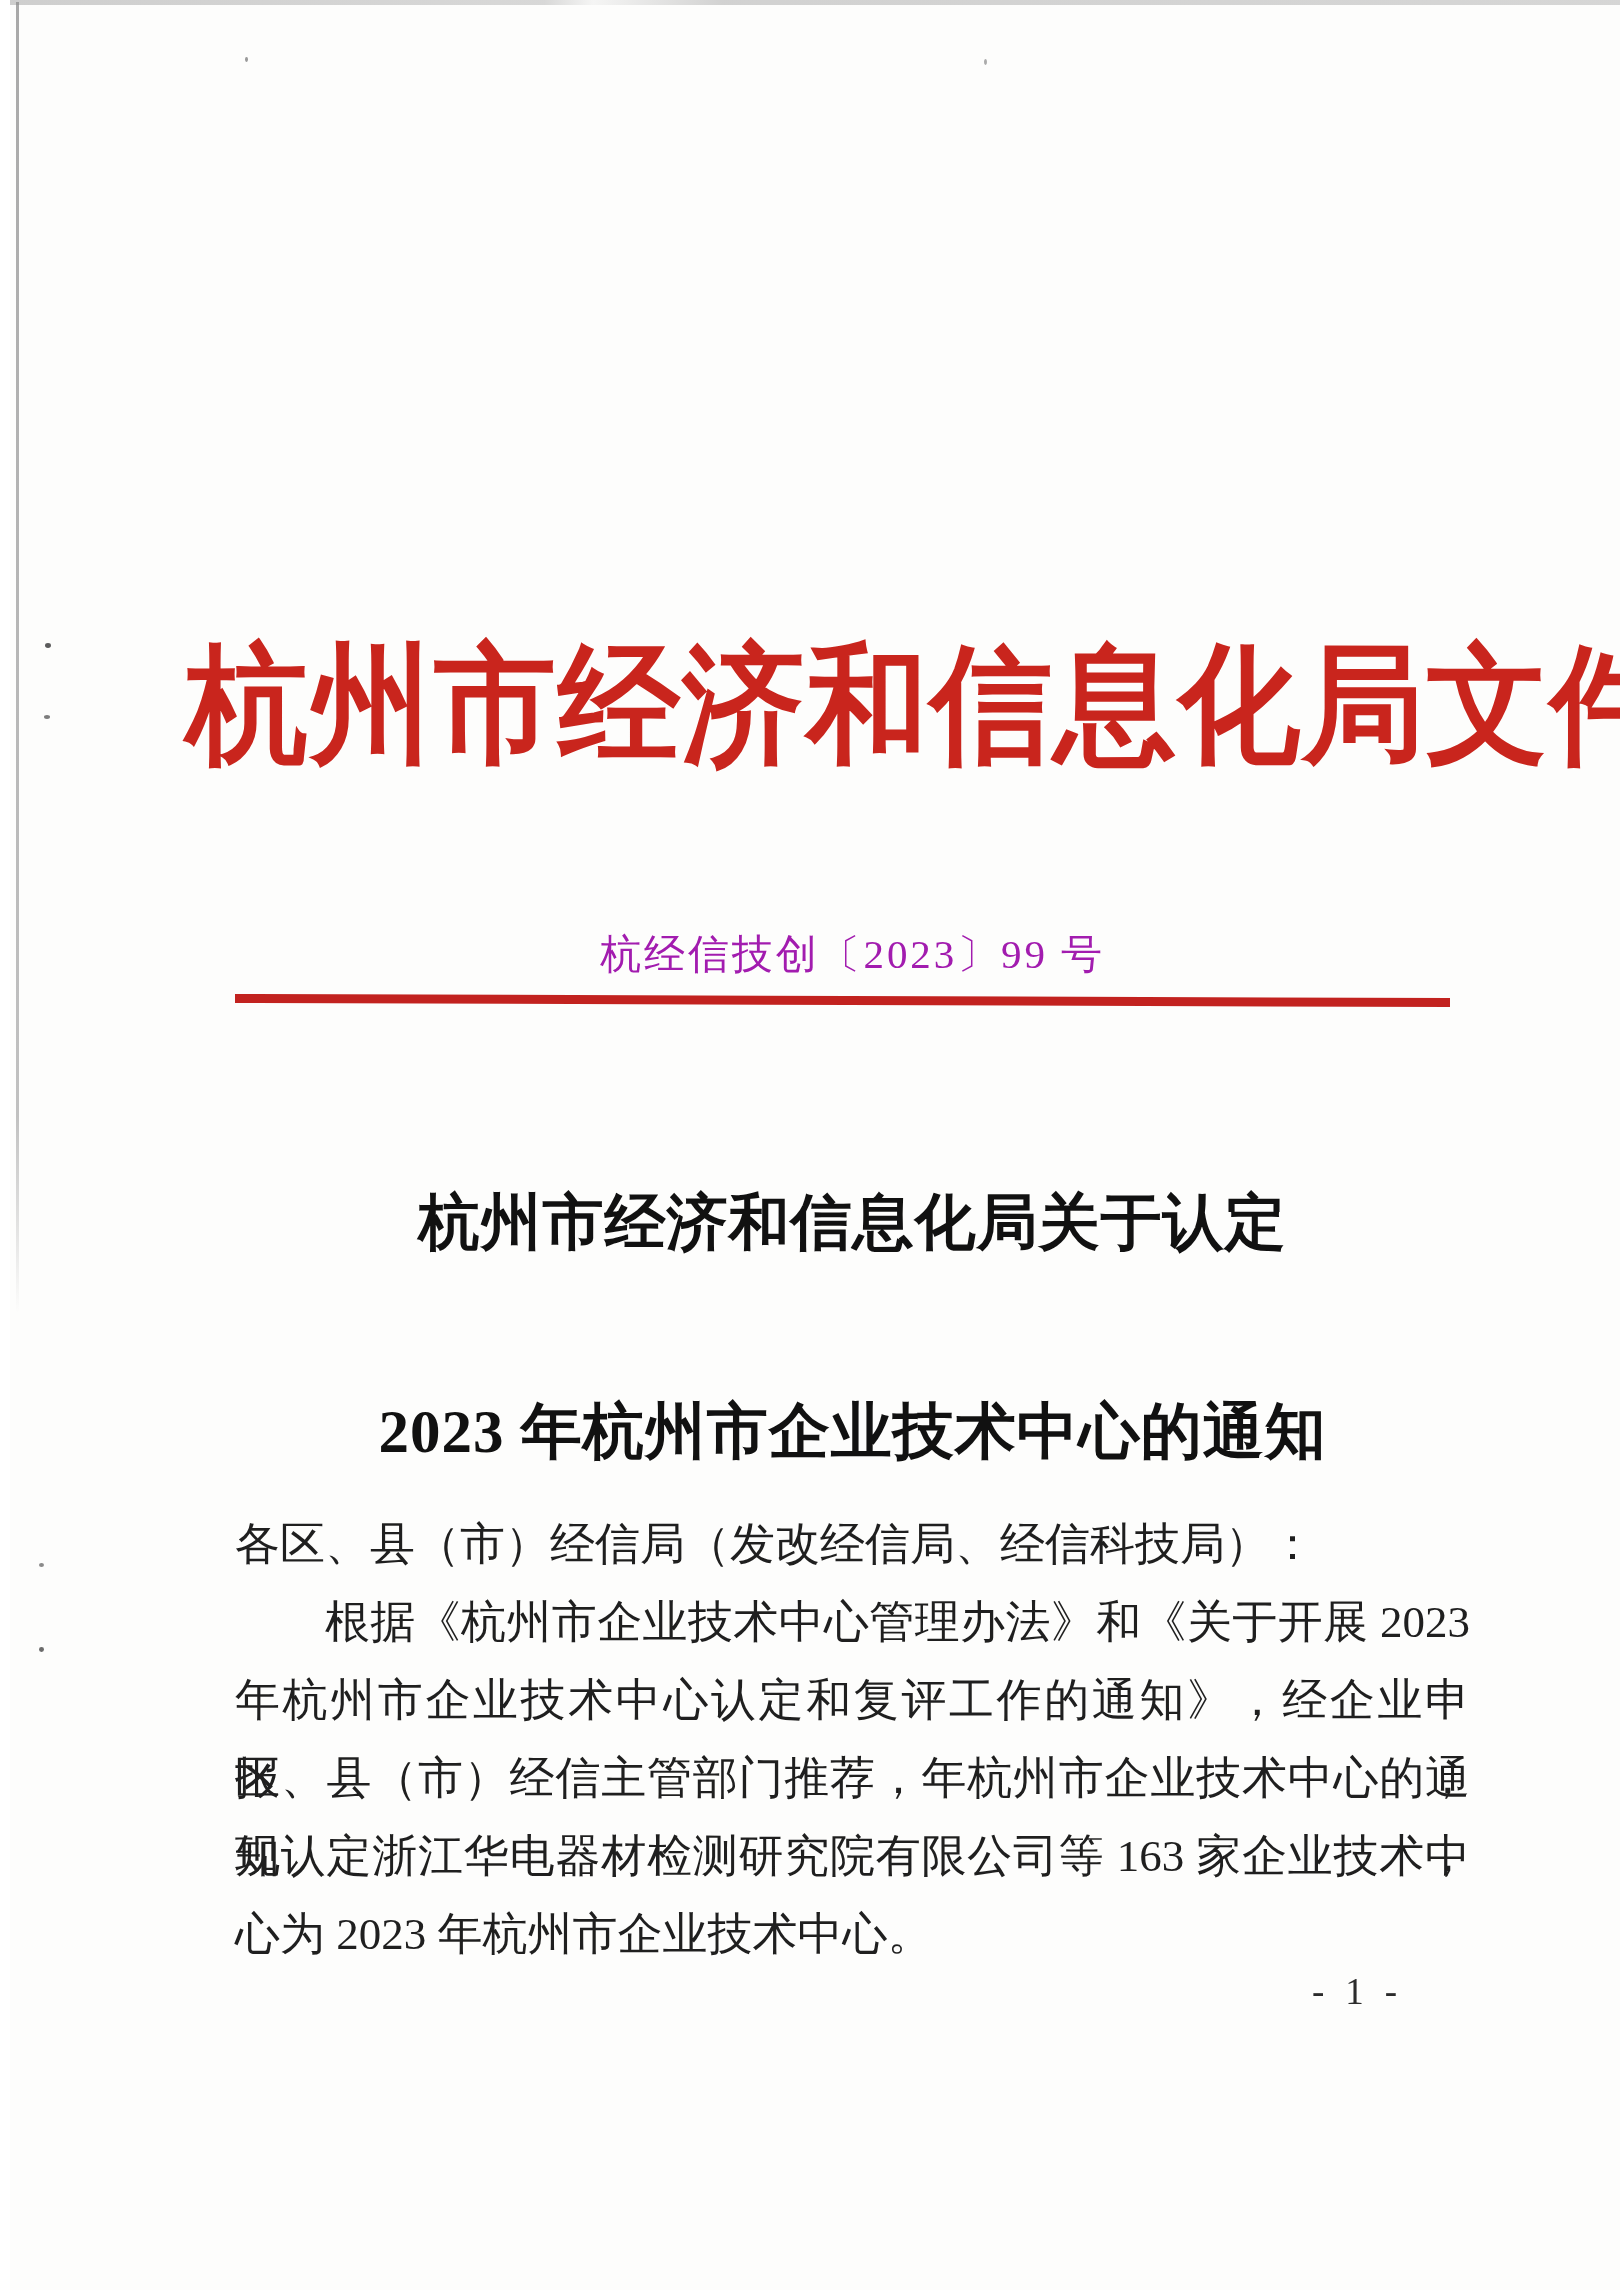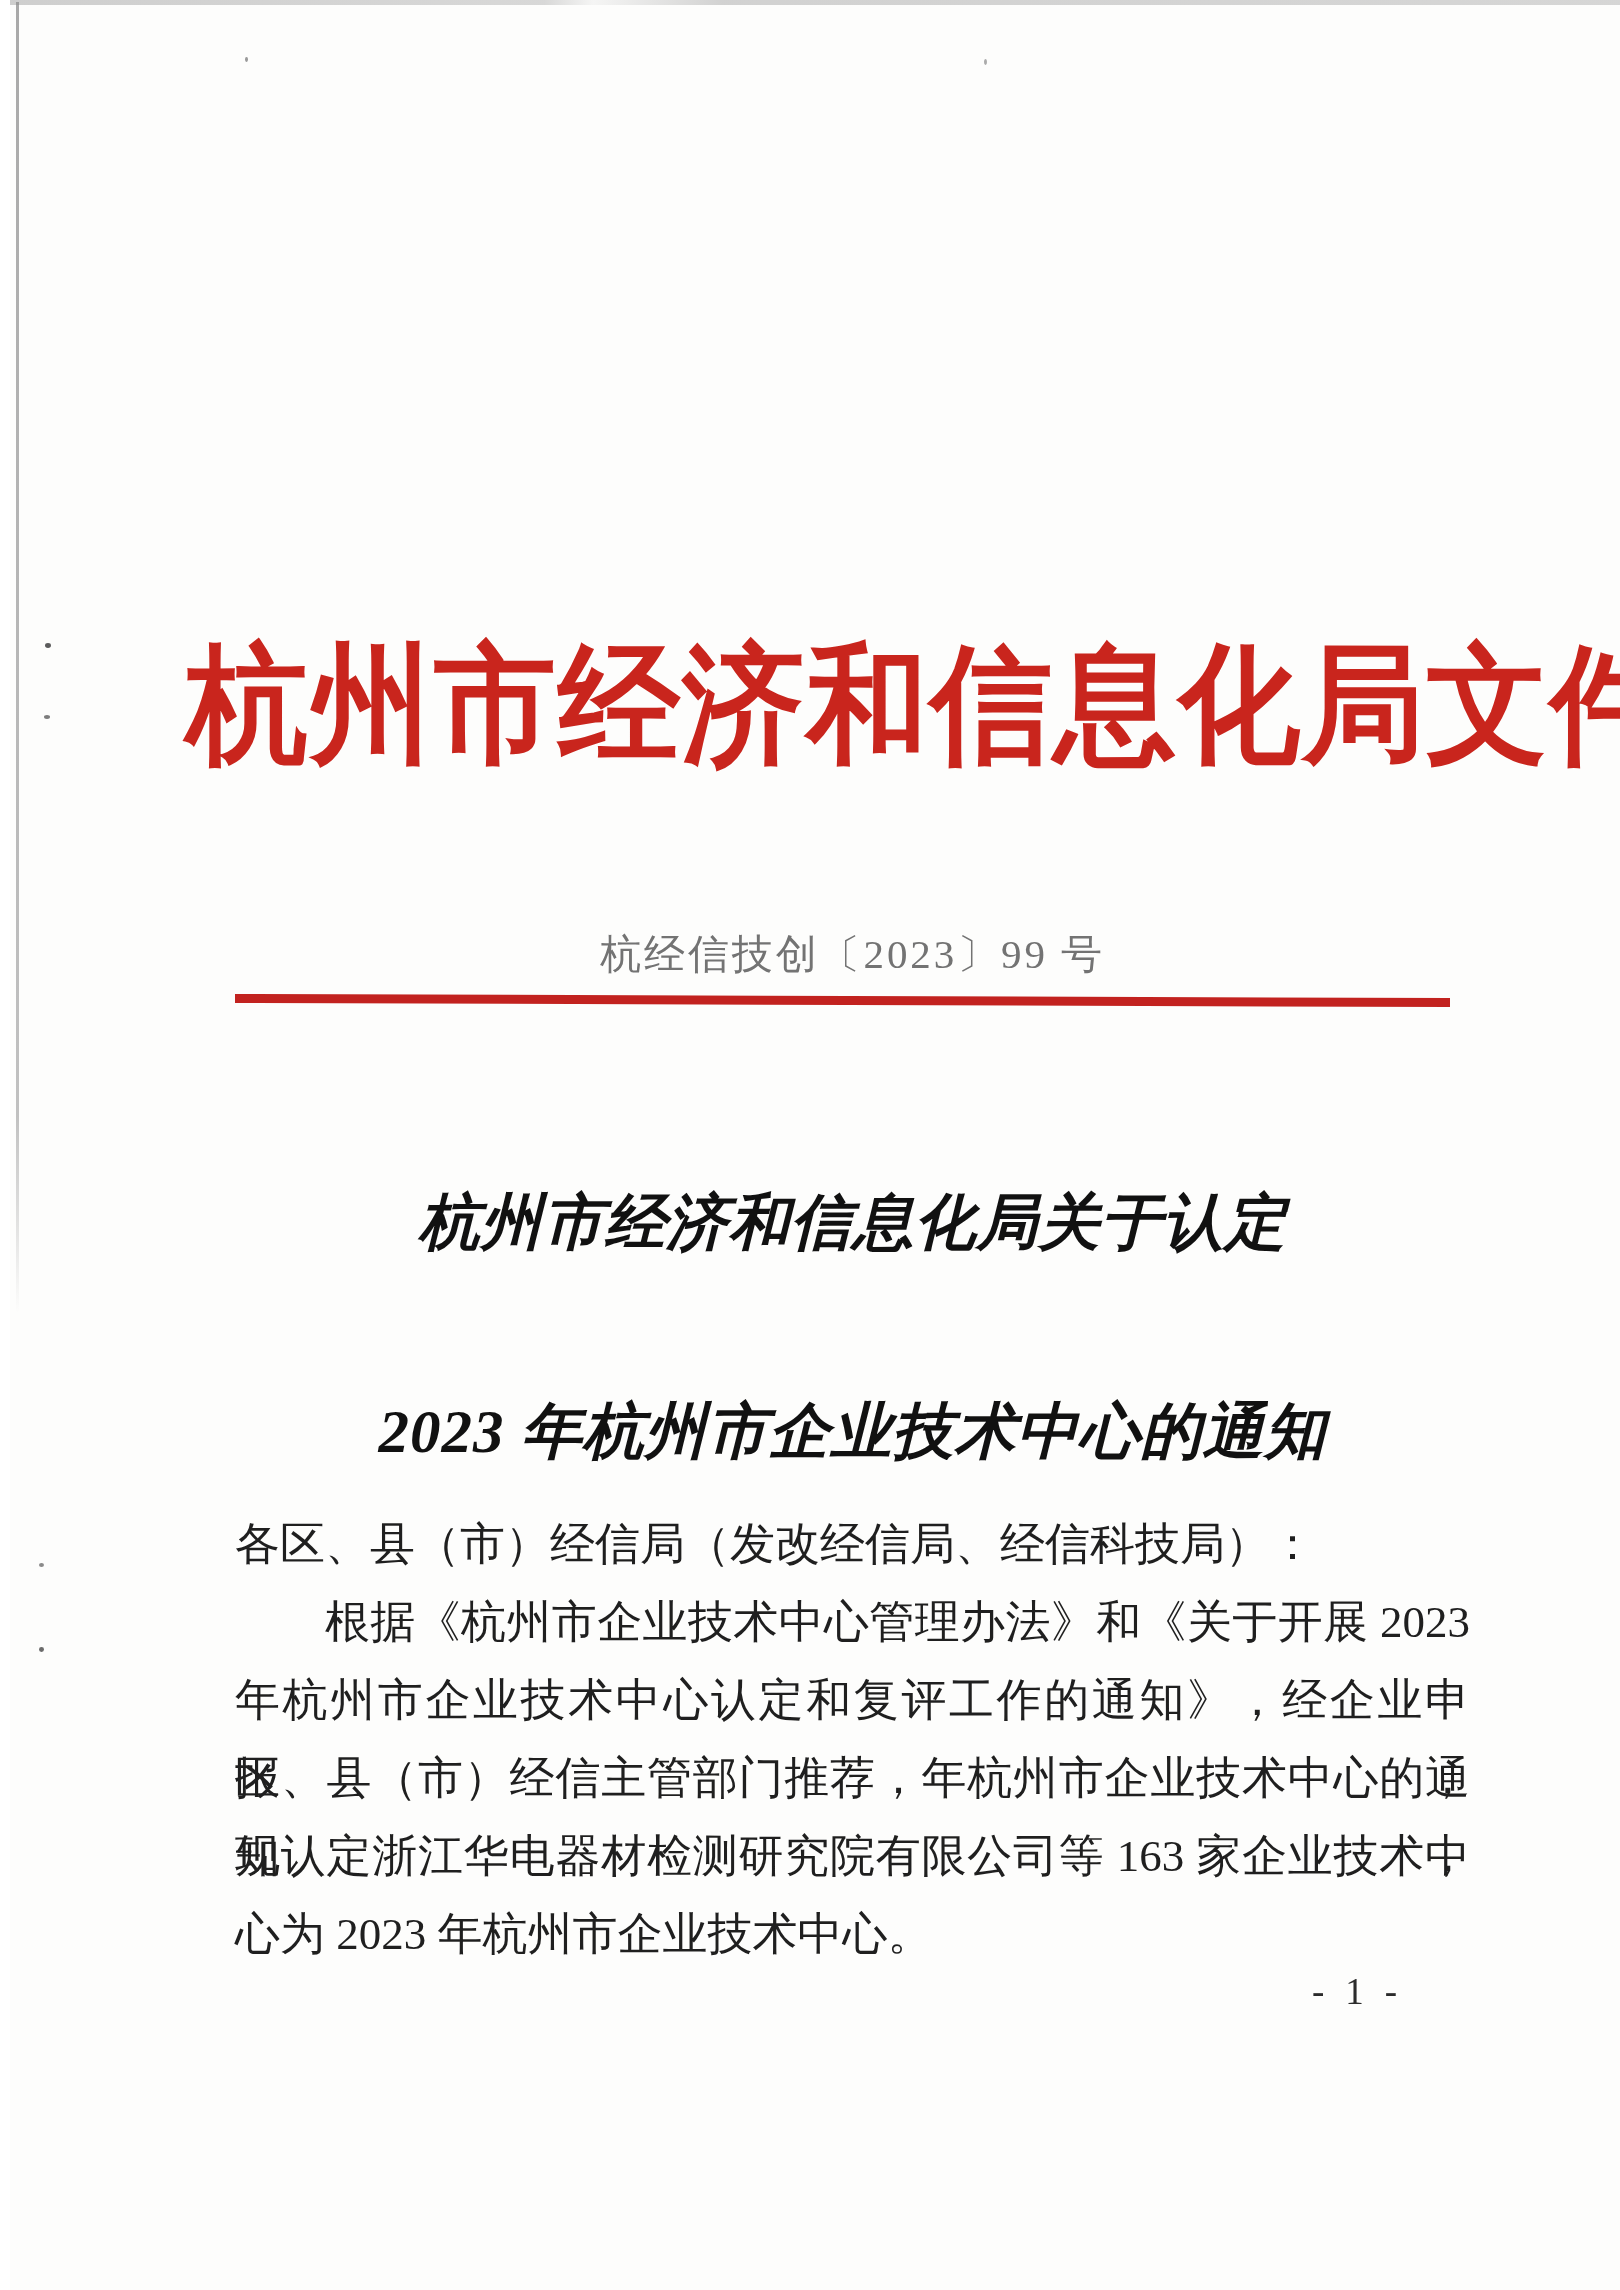--- a/index.html
+++ b/index.html
@@ -54,21 +54,21 @@
     transform: scaleY(1.06);
   }
   
   .doc-number {
     position: absolute;
     left: 225px; top: 923px;
     width: 1235px; height: 63px;
     line-height: 63px;
     text-align: center;
     font-size: 41px;
-    color: #737373;
+    color: #a21caf;
     letter-spacing: 2.9px;
     white-space: nowrap;
   }
   
   .red-line {
     position: absolute;
     left: 225px; top: 996px;
     width: 1215px; height: 8.8px;
     background: var(--separator-red, #c2221f);
     transform: rotate(0.2deg);
@@ -79,21 +79,20 @@
     left: 225px;
     width: 1235px; height: 73px;
     line-height: 73px;
     margin: 0;
     text-align: center;
     font-size: 61px;
     font-weight: 700;
     color: var(--title-black, #111111);
     letter-spacing: 1px;
     white-space: nowrap;
-    font-style: italic;
   }
   .doc-title.line1 { top: 1186px; }
   .doc-title.line2 { top: 1395px; }
   
   .body-text {
     position: absolute;
     left: 225px; top: 1505px;
     width: 1235px;
     color: var(--body-black, #1f1f1f);
     font-size: 45px;

